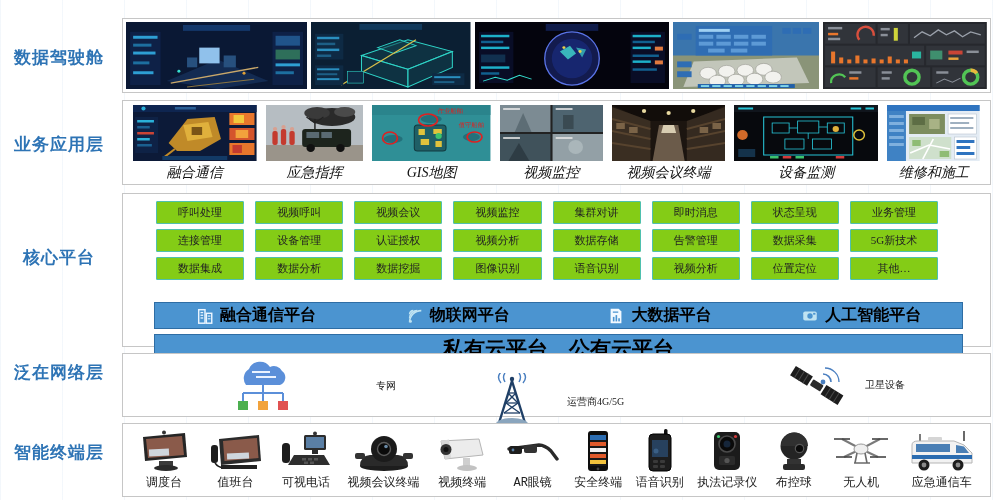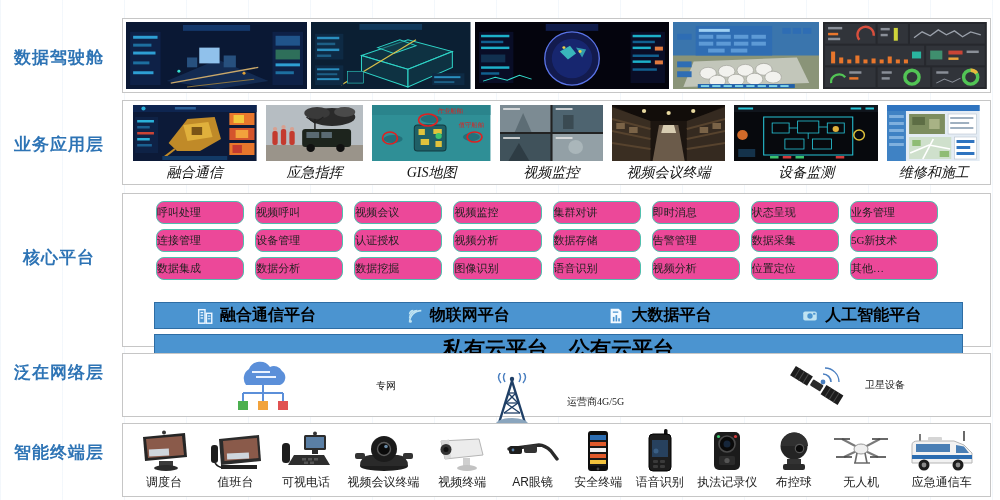--- a/index.html
+++ b/index.html
@@ -13,36 +13,36 @@
   .row1 .dash{height:100%;}
   .row1 svg{display:block;width:100%;height:100%;}
   .row2{top:100px;height:85px;display:flex;gap:9px;padding:4px 10px 2px;}
   .app-item{display:flex;flex-direction:column;min-width:0;}
   .thumb{height:56px;overflow:hidden;}
   .thumb svg{display:block;width:100%;height:100%;}
   .app-label{text-align:center;font-size:14px;color:#111;margin-top:3px;white-space:nowrap;
     font-family:"Liberation Serif",serif;font-style:italic;}
   .row3{top:193px;height:154px;}
   .cap-grid{display:grid;grid-template-columns:repeat(8,1fr);column-gap:11px;row-gap:5px;margin:7px 52px 0 33px;}
-  .cap{height:21px;border:1.4px solid #4fc0ae;border-radius:8px;font-size:11px;line-height:20px;
-    text-align:left;color:#222;background:#ec4899;white-space:nowrap;overflow:hidden;
+  .cap{height:21px;border:1.4px solid #4fc0ae;border-radius:1px;font-size:11px;line-height:20px;
+    text-align:center;color:#222;background:#84cc16;white-space:nowrap;overflow:hidden;
     font-family:"Liberation Serif",serif;}
   .platform-bar{margin:22px 27px 0 31px;height:27px;background:#4b94d0;border:1px solid #2e6da4;
     display:flex;align-items:center;box-sizing:border-box;}
   .plat{flex:1;display:flex;align-items:center;justify-content:center;gap:6px;color:#000;
     font-weight:bold;font-size:16px;white-space:nowrap;}
   .cloud-bar{margin:5px 27px 0 31px;height:29px;background:#4b94d0;border:1px solid #2e6da4;
     display:flex;align-items:center;justify-content:center;font-weight:bold;font-size:21px;color:#000;box-sizing:border-box;}
   .row4{top:353px;height:64px;}
   .net-group{position:absolute;display:flex;align-items:center;}
   .net-label{font-size:10px;color:#222;font-family:"Liberation Serif",serif;white-space:nowrap;}
   .row5{top:423px;height:74px;display:flex;align-items:flex-end;justify-content:space-between;
     padding:4px 12px 5px;box-sizing:border-box;}
   .term{display:flex;flex-direction:column;align-items:center;}
-  .term-label{font-size:12px;color:#222;margin-top:1px;white-space:nowrap;font-family:Liberation Sans, sans-serif;}
+  .term-label{font-size:12px;color:#222;margin-top:1px;white-space:nowrap;font-family:Liberation Mono, monospace;}
 </style>
 </head>
 <body>
 
 <div class="canvas">
 
   <div class="layer-label" style="top:46px">数据驾驶舱</div>
   <div class="layer-label" style="top:133px">业务应用层</div>
   <div class="layer-label" style="top:246px">核心平台</div>
   <div class="layer-label" style="top:361px">泛在网络层</div>

